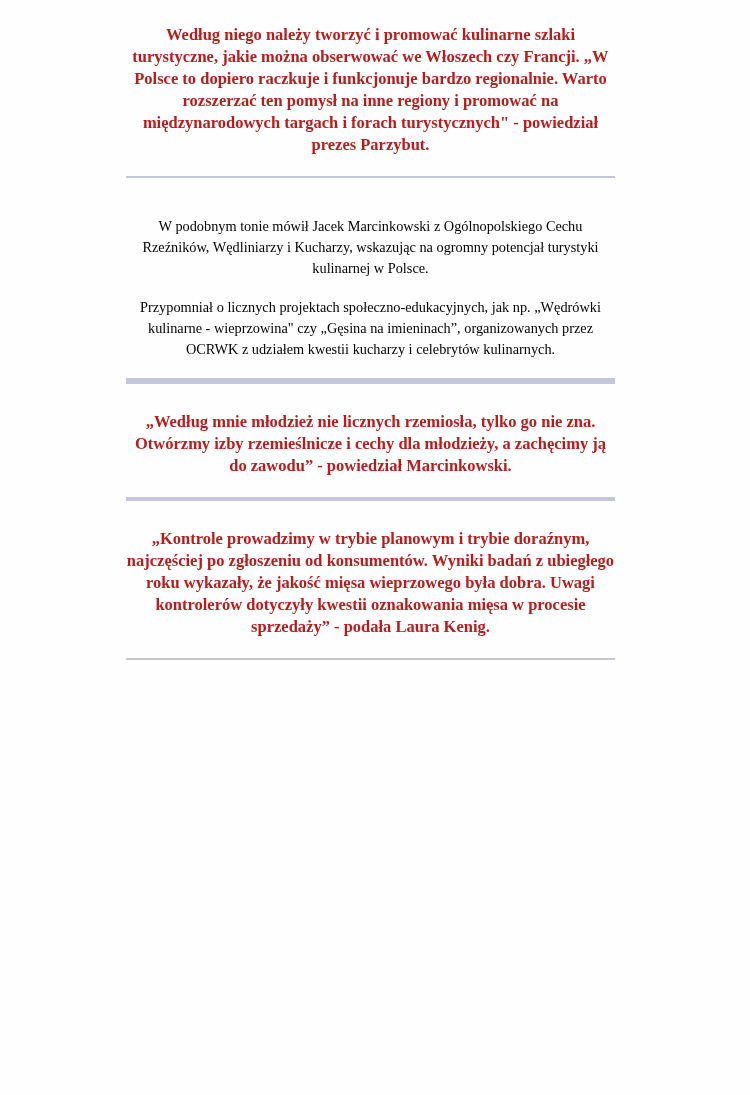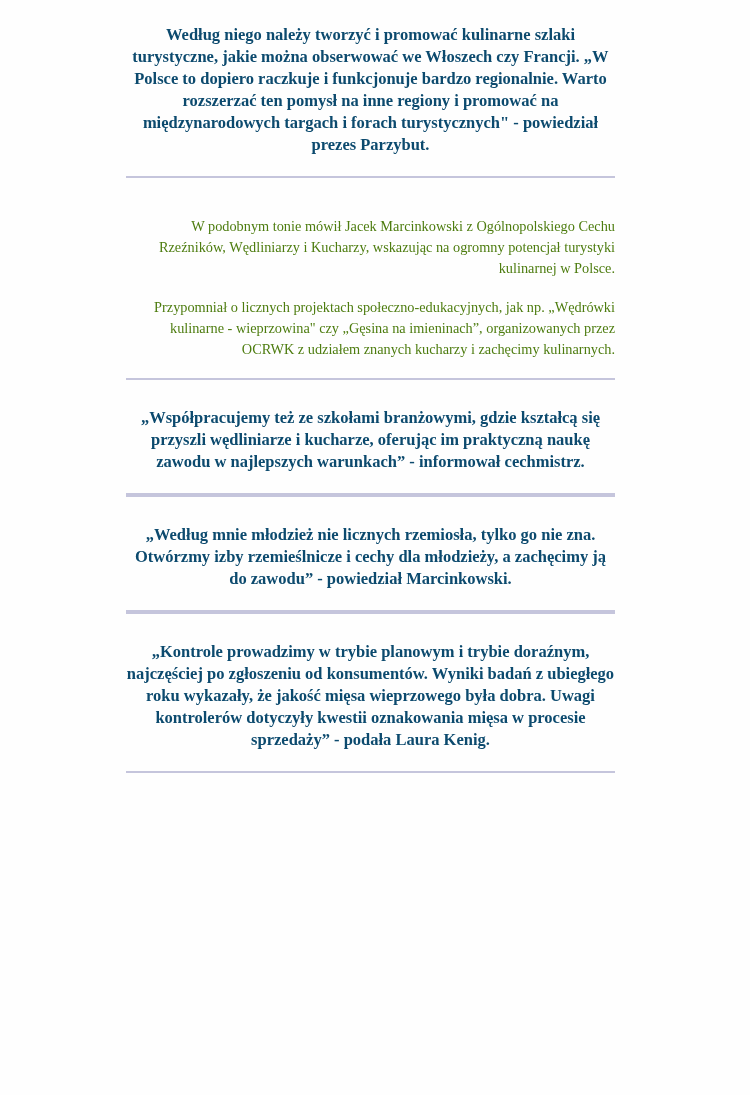--- a/index.html
+++ b/index.html
@@ -18,31 +18,31 @@
     box-sizing: border-box;
     width: 489px;
     margin-left: 126px;
     padding-top: 24px;
   }
   .quote {
     font-weight: bold;
     font-size: 16.5px;
     line-height: 22px;
     text-align: center;
-    color: #0c4a6e;
+    color: #b91c1c;
     margin: 27px 0 20px;
   }
   .quote:first-child {
     margin-top: 0;
   }
   .para {
     font-size: 14.3px;
     line-height: 21px;
-    text-align: right;
-    color: #4d7c0f;
+    text-align: center;
+    color: #000000;
     margin: 38px 0 18px;
   }
   .para + .para {
     margin-top: 0;
   }
   hr.rule {
     border: none;
     border-top: 2px solid #c5c5dc;
     margin: 0;
     width: 100%;
@@ -52,25 +52,24 @@
 <body>
 
 <main class="article">
 
   <p class="quote">Według niego należy tworzyć i promować kulinarne szlaki turystyczne, jakie można obserwować we Włoszech czy Francji. „W Polsce to dopiero raczkuje i funkcjonuje bardzo regionalnie. Warto rozszerzać ten pomysł na inne regiony i promować na międzynarodowych targach i forach turystycznych" - powiedział prezes Parzybut.</p>
 
   <hr class="rule">
 
   <p class="para">W podobnym tonie mówił Jacek Marcinkowski z Ogólnopolskiego Cechu Rzeźników, Wędliniarzy i Kucharzy, wskazując na ogromny potencjał turystyki kulinarnej w Polsce.</p>
 
-  <p class="para">Przypomniał o licznych projektach społeczno-edukacyjnych, jak np. „Wędrówki kulinarne - wieprzowina" czy „Gęsina na imieninach”, organizowanych przez OCRWK z udziałem znanych kucharzy i zachęcimy kulinarnych.</p>
+  <p class="para">Przypomniał o licznych projektach społeczno-edukacyjnych, jak np. „Wędrówki kulinarne - wieprzowina" czy „Gęsina na imieninach”, organizowanych przez OCRWK z udziałem kwestii kucharzy i celebrytów kulinarnych.</p>
 
   <hr class="rule">
 
-  <p class="quote">„Współpracujemy też ze szkołami branżowymi, gdzie kształcą się przyszli wędliniarze i kucharze, oferując im praktyczną naukę zawodu w najlepszych warunkach” - informował cechmistrz.</p>
 
   <hr class="rule">
 
 
   <hr class="rule">
 
   <p class="quote">„Według mnie młodzież nie licznych rzemiosła, tylko go nie zna. Otwórzmy izby rzemieślnicze i cechy dla młodzieży, a zachęcimy ją do zawodu” - powiedział Marcinkowski.</p>
 
   <hr class="rule">
 

